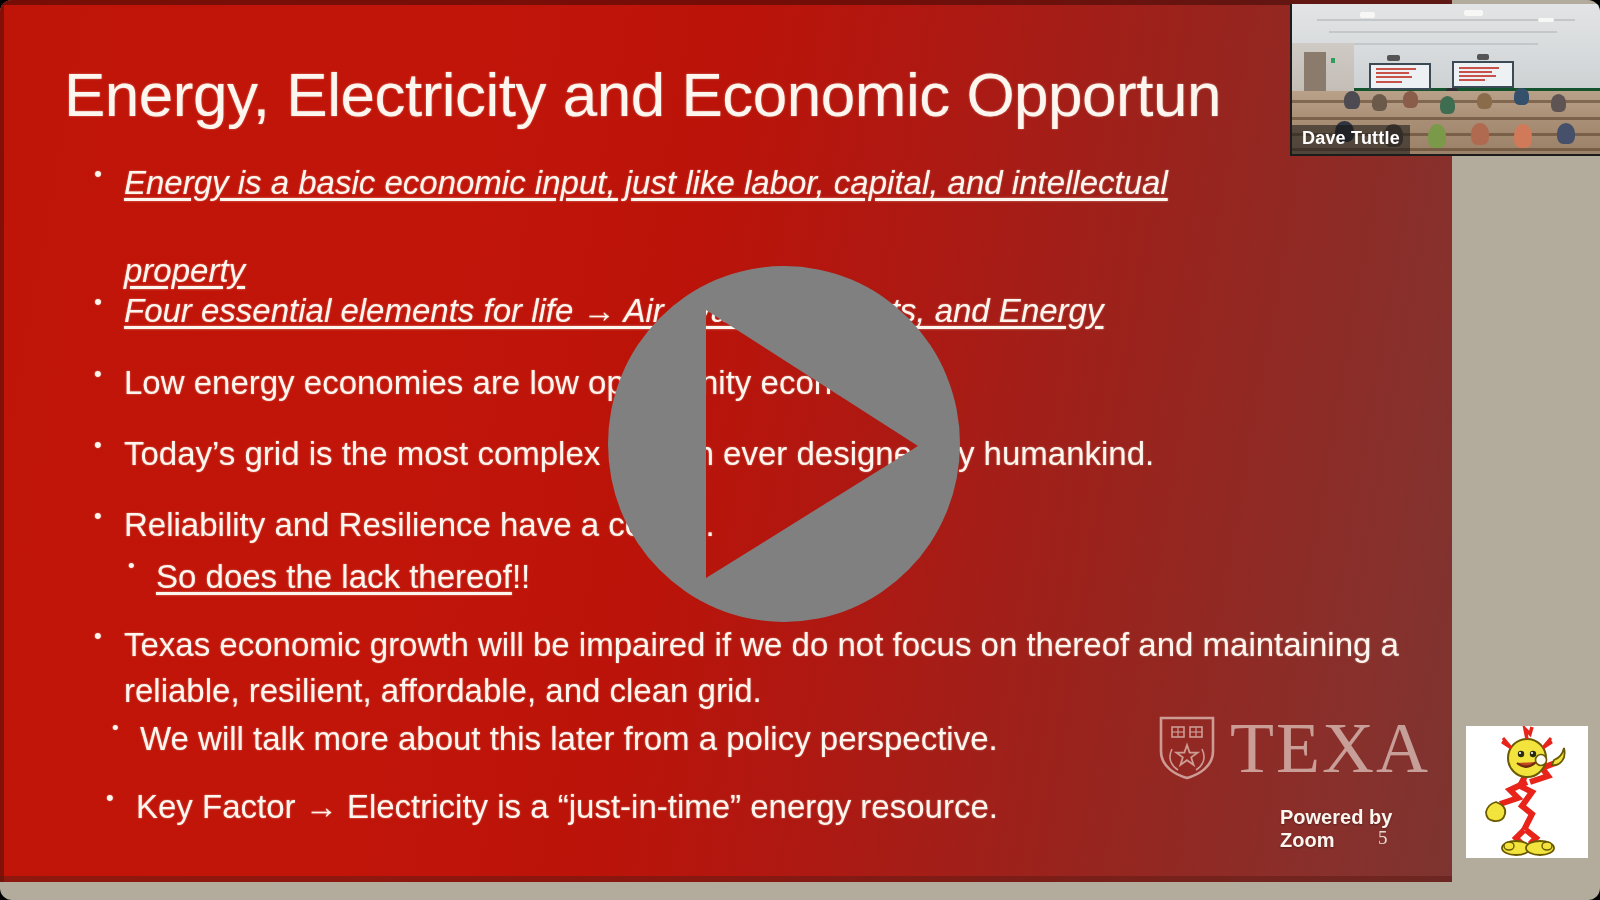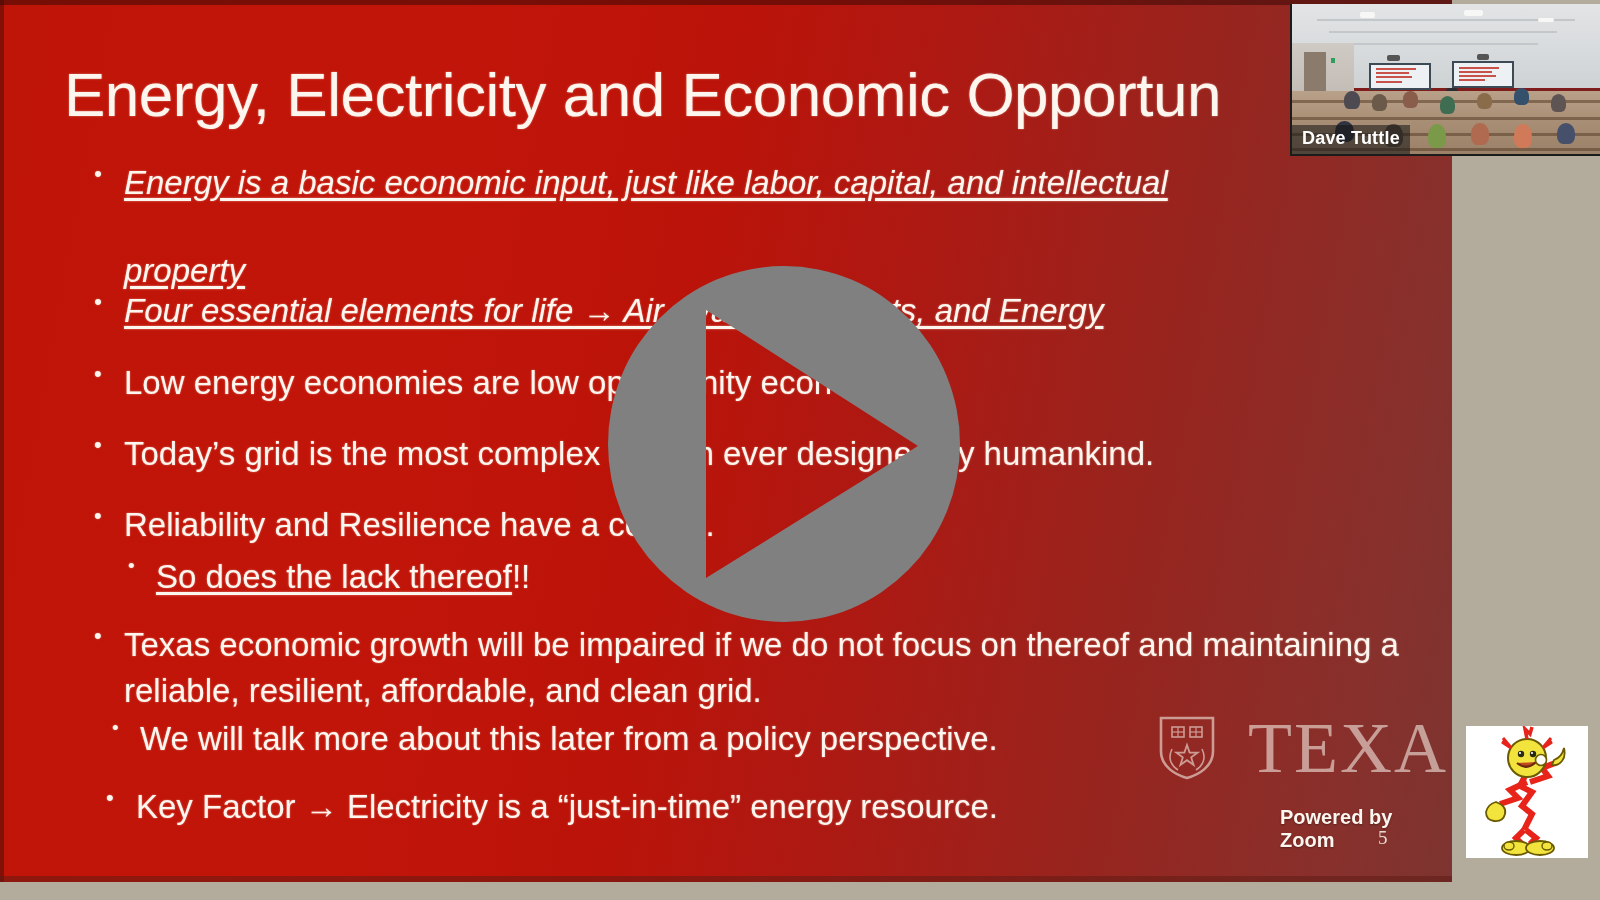--- a/index.html
+++ b/index.html
@@ -4,20 +4,21 @@
 <style>
   * { margin:0; padding:0; box-sizing:border-box; }
   html,body { width:1600px; height:900px; overflow:hidden; background:#000; }
   body { font-family:"Liberation Sans", sans-serif; }
 
   #stage {
     position:relative;
     width:1600px; height:900px;
     background:#b3ab9b;
     overflow:hidden;
+    border-radius:12px;
   }
 
   
   #slide {
     position:absolute;
     left:0; top:0;
     width:1452px; height:882px;
     background:
       linear-gradient(100deg,
         #bf1408 0%,
@@ -82,21 +83,21 @@
   .bullet.sub::before { left:38px; font-size:19px; }
 
   .b1 { position:absolute; left:28px;  top:0;  width:1320px; }
   .b2 { position:absolute; left:28px;  top:126px; width:1320px;margin-top:32px; }
 
   .u { text-decoration:underline; text-underline-offset:4px; }
 
   
   #ut-logo {
     position:absolute; left:1158px; top:712px;
-    display:flex; align-items:center; gap:32px;
+    display:flex; align-items:center; gap:14px;
     opacity:.62;
   }
   #ut-shield { width:58px; height:66px; }
   #ut-word {
     font-family:"Liberation Serif", serif;
     font-size:72px;
     line-height:1;
     color:#f0e3da;
     letter-spacing:2px;
   }
@@ -112,21 +113,21 @@
     position:absolute; left:1378px; top:827px;
     color:#e7d9d2; font-size:19px;
     font-family:"Liberation Serif", serif;
   }
 
   
   #thumb {
     position:absolute; left:1290px; top:4px;
     width:310px; height:152px;
     overflow:hidden;
-    background:#7f1d1d;
+    background:#14532d;
     border-left:2px solid #1c1c1c;
     border-bottom:2px solid #1c1c1c;
   }
   #thumb .ceiling {
     position:absolute; left:0; top:0; width:100%; height:56%;
     background:linear-gradient(180deg,#e2e4e5 0%,#d7dadc 60%,#cfd2d3 100%);
   }
   #thumb .ceil-line {
     position:absolute; height:2px; background:#c3c7c9;
   }

